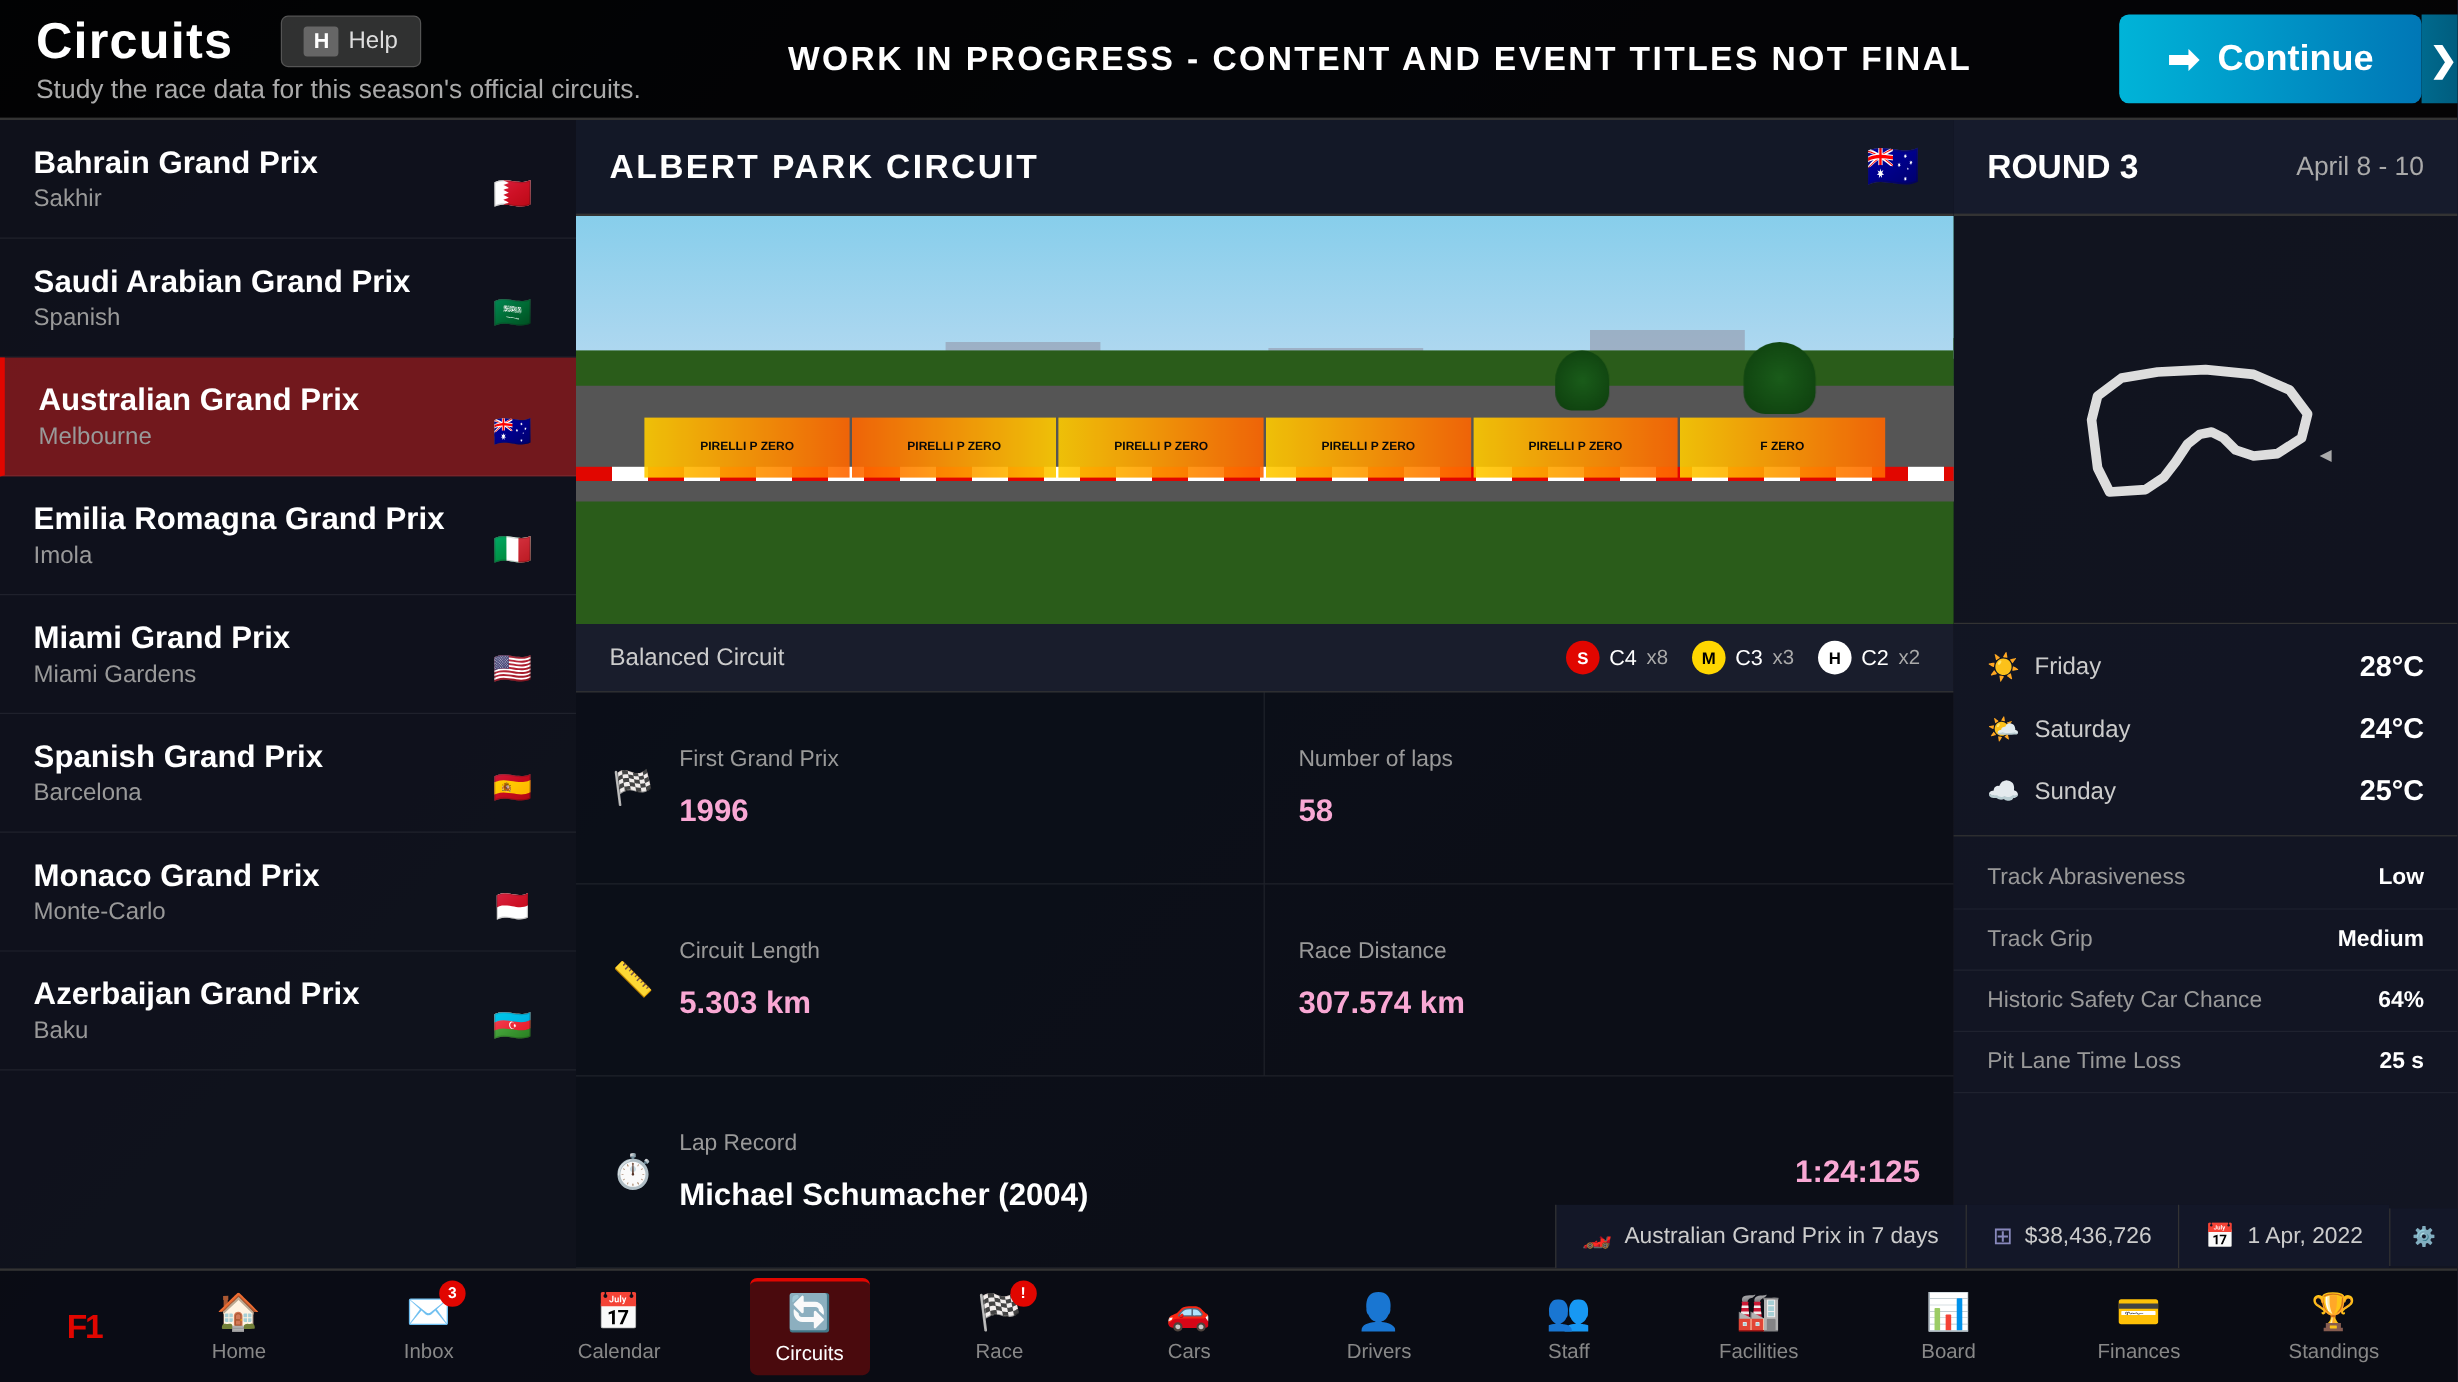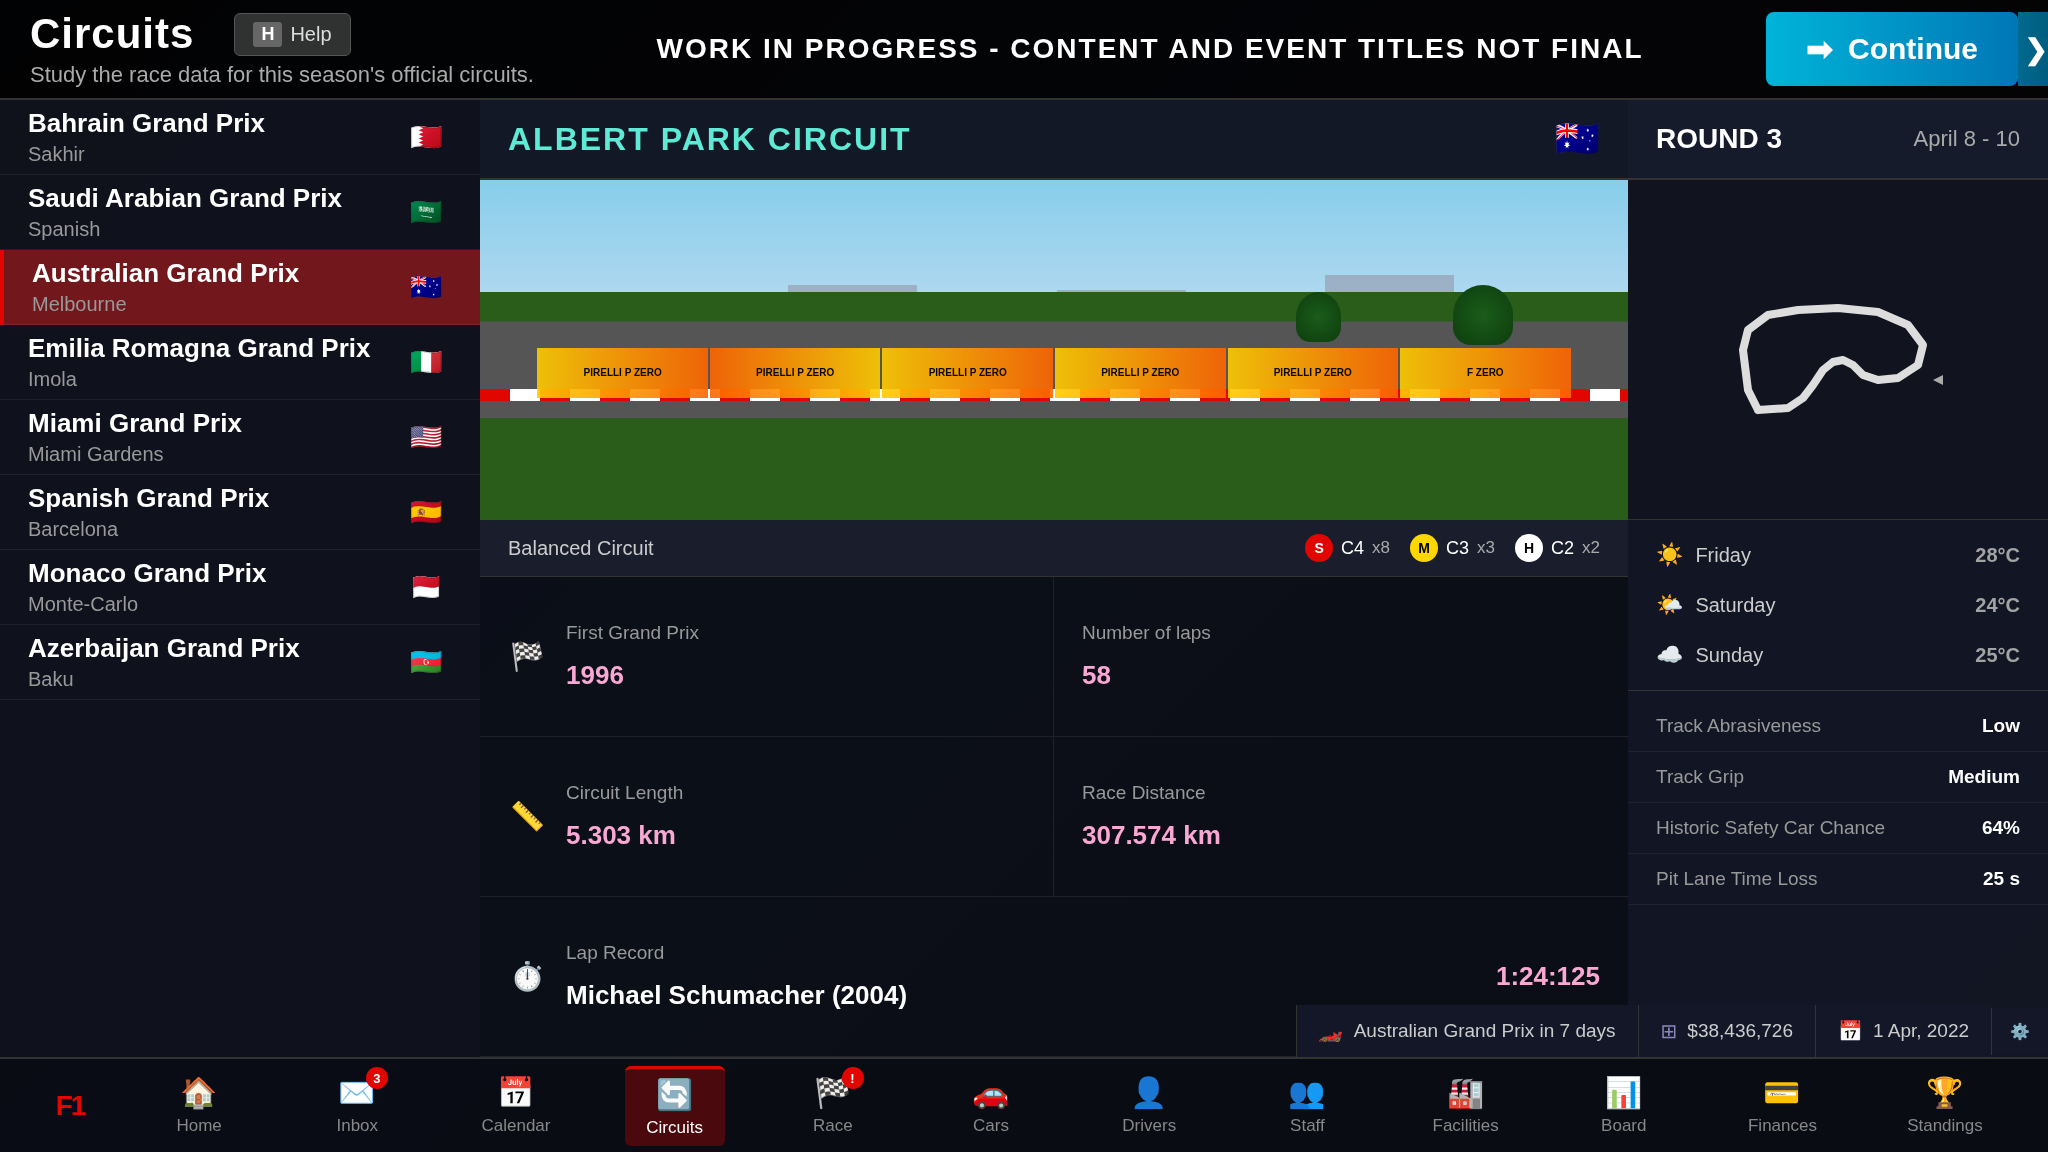--- a/index.html
+++ b/index.html
@@ -130,23 +130,23 @@
     
     .race-list {
       width: 480px;
       background: rgba(15,18,28,0.97);
       overflow-y: auto;
       flex-shrink: 0;
     }
 
     .race-item {
       display: flex;
-      align-items: center;
+      align-items: flex-end;
       justify-content: space-between;
-      padding: 8px 28px;
+      padding: 20px 28px;
       border-bottom: 1px solid rgba(255,255,255,0.07);
       cursor: pointer;
       transition: background 0.2s;
     }
 
     .race-item.active {
       background: rgba(180,30,30,0.6);
       border-left: 4px solid #e10600;
     }
 
@@ -185,24 +185,24 @@
       display: flex;
       align-items: center;
       justify-content: space-between;
       padding: 20px 28px;
       background: rgba(20,25,40,0.95);
       border-bottom: 2px solid #333;
       height: 80px;
     }
 
     .circuit-name {
-      font-size: 32px;
+      font-size: 28px;
       font-weight: 900;
       letter-spacing: 2px;
-      color: #5eead4;
+      color: #ffffff;
     }
 
     .circuit-flag {
       font-size: 36px;
     }
 
     .circuit-image {
       width: 100%;
       height: 340px;
       background: linear-gradient(180deg, #1a4a1a 0%, #2d6a2d 30%, #1a3a1a 60%, #0d1f0d 100%);
@@ -391,22 +391,22 @@
       gap: 12px;
       font-size: 20px;
       color: #ccc;
     }
 
     .weather-icon {
       font-size: 22px;
     }
 
     .weather-temp {
-      font-size: 20px;
-      color: #a3a3a3;
+      font-size: 24px;
+      color: #ffffff;
       font-weight: bold;
     }
 
     
     .track-info-section {
       padding: 10px 0;
     }
 
     .track-info-row {
       display: flex;

